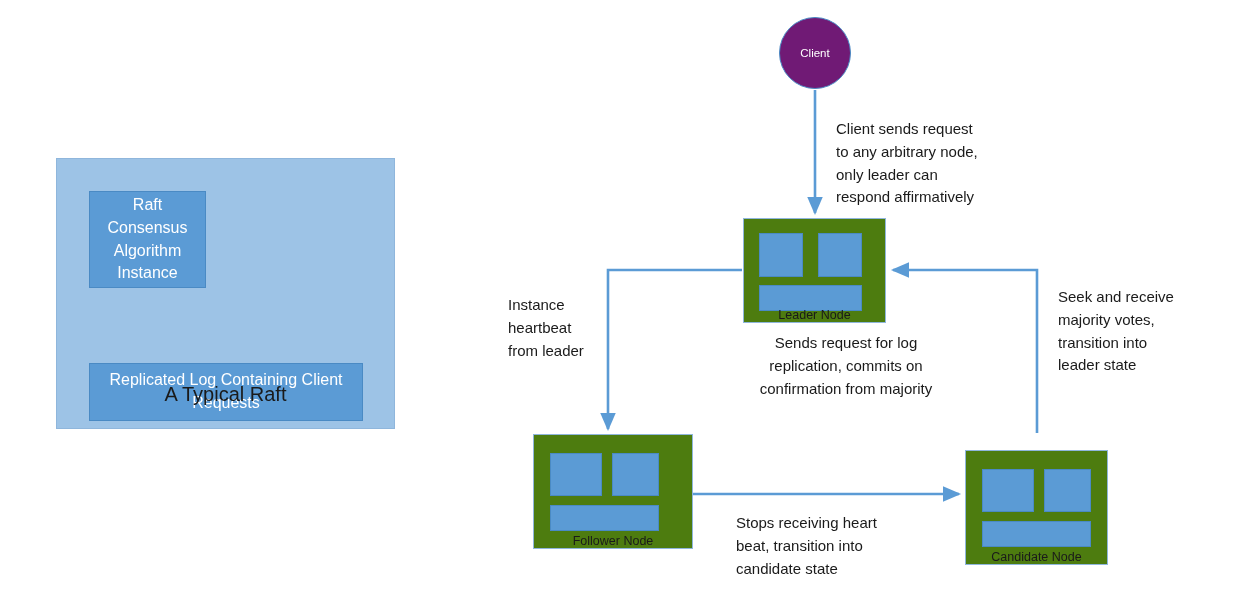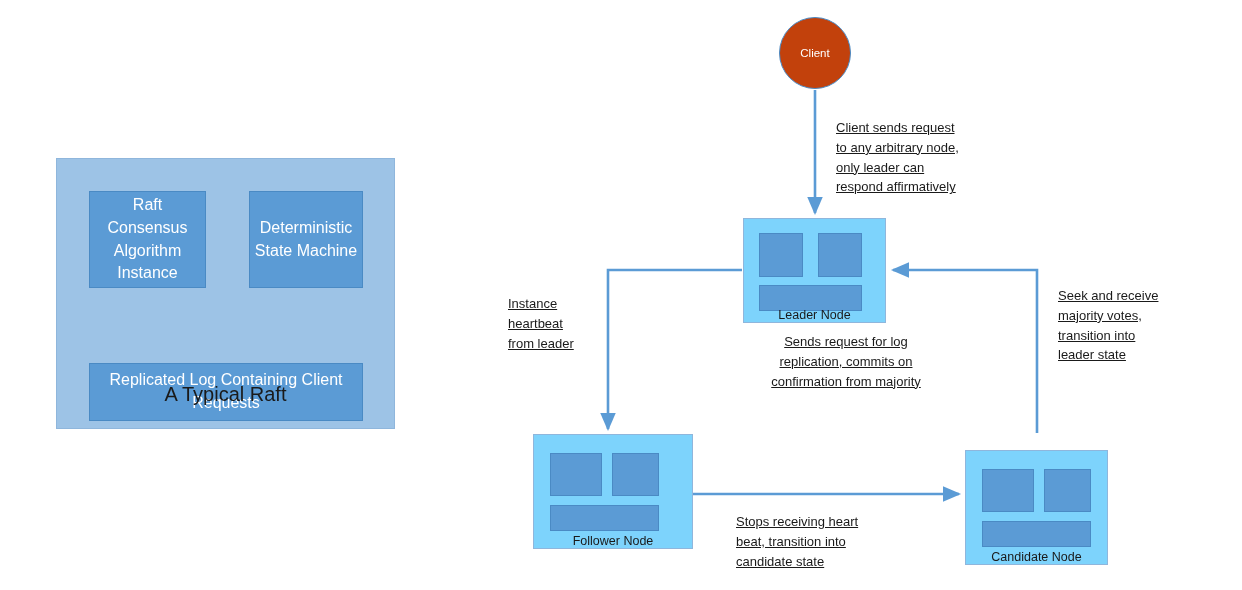--- a/index.html
+++ b/index.html
@@ -88,34 +88,34 @@
   }
 
   
   .client-circle {
     position: absolute;
     left: 779px;
     top: 17px;
     width: 72px;
     height: 72px;
     border-radius: 50%;
-    background: #c2410c;
+    background: #701a75;
     border: 1px solid #4A8AC4;
     box-sizing: border-box;
     color: #ffffff;
     display: flex;
     align-items: center;
     justify-content: center;
     font-size: 11.5px;
   }
 
   
   .node {
     position: absolute;
-    background: #7dd3fc;
+    background: #4d7c0f;
     border: 1px solid #8FB6DC;
     box-sizing: border-box;
   }
   .node .slot {
     position: absolute;
     background: #5B9BD5;
     border: 1px solid #4A8AC4;
     box-sizing: border-box;
   }
   .node .slot-tl { left: 15px; top: 14px;  width: 44px; height: 44px; }
@@ -140,25 +140,24 @@
   .node-follower .slot-tr { left: 78px; top: 18px; width: 47px; height: 43px; }
   .node-follower .slot-b  { left: 16px; top: 70px; width: 109px; height: 26px; }
 
   .node-candidate .slot-tl { left: 16px; top: 18px; width: 52px; height: 43px; }
   .node-candidate .slot-tr { left: 78px; top: 18px; width: 47px; height: 43px; }
   .node-candidate .slot-b  { left: 16px; top: 70px; width: 109px; height: 26px; }
 
   
   .annot {
     position: absolute;
-    font-size: 13px;
+    font-size: 15px;
     line-height: 1.52;
     color: #1a1a1a;
     white-space: pre-line;
-    text-decoration: underline;
   }
   .annot-client      { left: 836px; top: 118px;  width: 180px; text-align: left; }
   .annot-heartbeat   { left: 508px; top: 294px;  width: 100px; text-align: left; }
   .annot-votes       { left: 1058px; top: 286px; width: 140px; text-align: left; }
   .annot-leader      { left: 735px; top: 332px;  width: 222px; text-align: center; }
   .annot-follower    { left: 736px; top: 512px;  width: 180px; text-align: left; }
 </style>
 </head>
 <body>
 
@@ -183,21 +182,20 @@
       <path d="M677,494 L959,494" stroke="#5B9BD5" stroke-width="2.6" fill="none" marker-end="url(#arrowhead)"></path>
     </g>
 
     <g>
       <path d="M1037,433 L1037,270 L893,270" stroke="#5B9BD5" stroke-width="2.6" fill="none" marker-end="url(#arrowhead)"></path>
     </g>
   </svg>
 
   <div class="typical-node">
     <div class="inner-box box-raft">Raft Consensus Algorithm Instance</div>
-    <div class="inner-box box-dsm">Deterministic State Machine</div>
     <div class="inner-box box-log">Replicated Log Containing Client Requests</div>
     <div class="typical-node-label">A Typical Raft</div>
   </div>
 
   <div class="client-circle">
     <span>Client</span>
   </div>
 
   <div class="node node-leader">
     <div class="slot slot-tl"></div>

